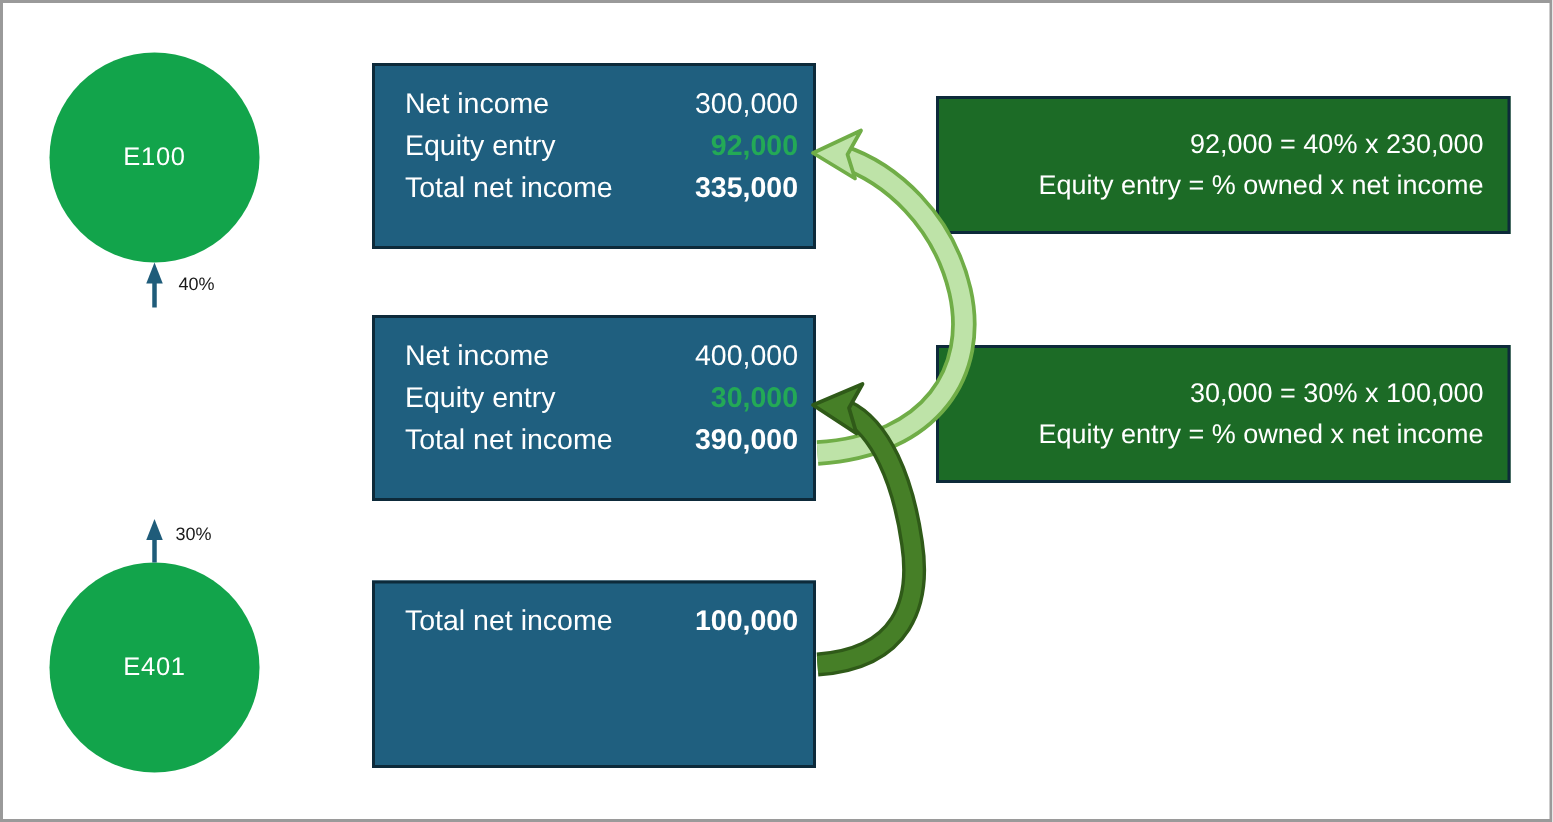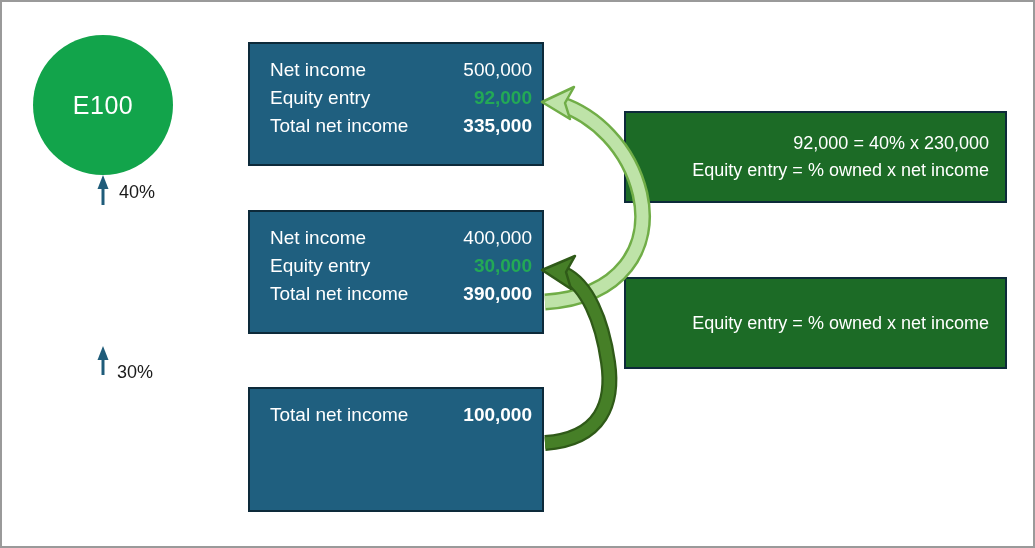--- a/index.html
+++ b/index.html
@@ -12,25 +12,25 @@
     overflow:hidden;
     font-family:"Liberation Sans", sans-serif;
   }
   .circle {
     position:absolute; left:31px;
     width:140px; height:140px;
     border-radius:50%;
     background:var(--circle-green,#12A44B);
     color:#fff;
     display:flex; align-items:center; justify-content:center;
-    font-size:25px; letter-spacing:0.5px;
+    font-size:17px; letter-spacing:0.5px;
   }
   .pct {
     position:absolute;
-    font-size:18px;
+    font-size:12px;
     color:var(--pct-label-color,#1A1A1A);
   }
   .inc-box {
     position:absolute; left:246px;
     width:296px; height:124px;
     background:var(--box-blue,#1F5F7F);
     border:2px solid var(--box-border,#0D2A3A);
     color:#fff;
     display:flex; flex-direction:column; justify-content:flex-start;
     padding:12px 10px 0 20px;
@@ -41,21 +41,21 @@
   .v-total  { font-weight:bold; }
   .callout {
     position:absolute; left:622px;
     width:383px; height:92px;
     background:var(--callout-green,#1C6B26);
     border:2px solid var(--box-border,#0D2A3A);
     color:#fff;
     display:flex; flex-direction:column; justify-content:center;
     text-align:right;
     padding:0 16px;
-    font-size:18px; line-height:27px;margin-top:47px;
+    font-size:18px; line-height:27px;
   }
   svg.overlay {
     position:absolute; left:0; top:0;
     width:1035px; height:548px;
     pointer-events:none;
     z-index:5;
   }
   .teal-line { stroke:var(--arrow-teal,#1F5C7A); stroke-width:3; fill:none; }
   .teal-head { fill:var(--arrow-teal,#1F5C7A); stroke:none; }
   .lg-outer  { stroke:var(--light-arrow-stroke,#70AD47); stroke-width:17; fill:none; }
@@ -66,28 +66,31 @@
   .dg-head   { fill:var(--dark-arrow-fill,#467F27); stroke:var(--dark-arrow-stroke,#2F5A18); stroke-width:2.5; stroke-linejoin:round; }
 </style>
 </head>
 <body>
 
 <div class="frame">
 
   <div class="circle" style="top:33px">
     <span>E100</span>
   </div>
+  <div class="circle" style="top:373px">
+    <span>E401</span>
+  </div>
 
   <div class="pct" style="left:117px; top:180px">40%</div>
-  <div class="pct" style="left:115px; top:360px">30%</div>
+  <div class="pct" style="left:115px; top:347px">30%</div>
 
   <div class="inc-box" style="top:40px">
     <div class="inc-row">
       <span>Net income</span>
-      <span>500,000</span>
+      <span>300,000</span>
     </div>
     <div class="inc-row">
       <span>Equity entry</span>
       <span class="v-equity">92,000</span>
     </div>
     <div class="inc-row">
       <span>Total net income</span>
       <span class="v-total">335,000</span>
     </div>
   </div>
@@ -112,20 +115,21 @@
       <span>Total net income</span>
       <span class="v-total">100,000</span>
     </div>
   </div>
 
   <div class="callout" style="top:62px">
     <div>92,000 = 40% x 230,000</div>
     <div>Equity entry = % owned x net income</div>
   </div>
   <div class="callout" style="top:228px">
+    <div>30,000 = 30% x 100,000</div>
     <div>Equity entry = % owned x net income</div>
   </div>
 
   <svg class="overlay" viewBox="0 0 1035 548">
 
     <g>
       <line class="teal-line" x1="101" y1="203" x2="101" y2="186"></line>
       <polygon class="teal-head" points="101,173 95.5,187 106.5,187"></polygon>
     </g>
 

